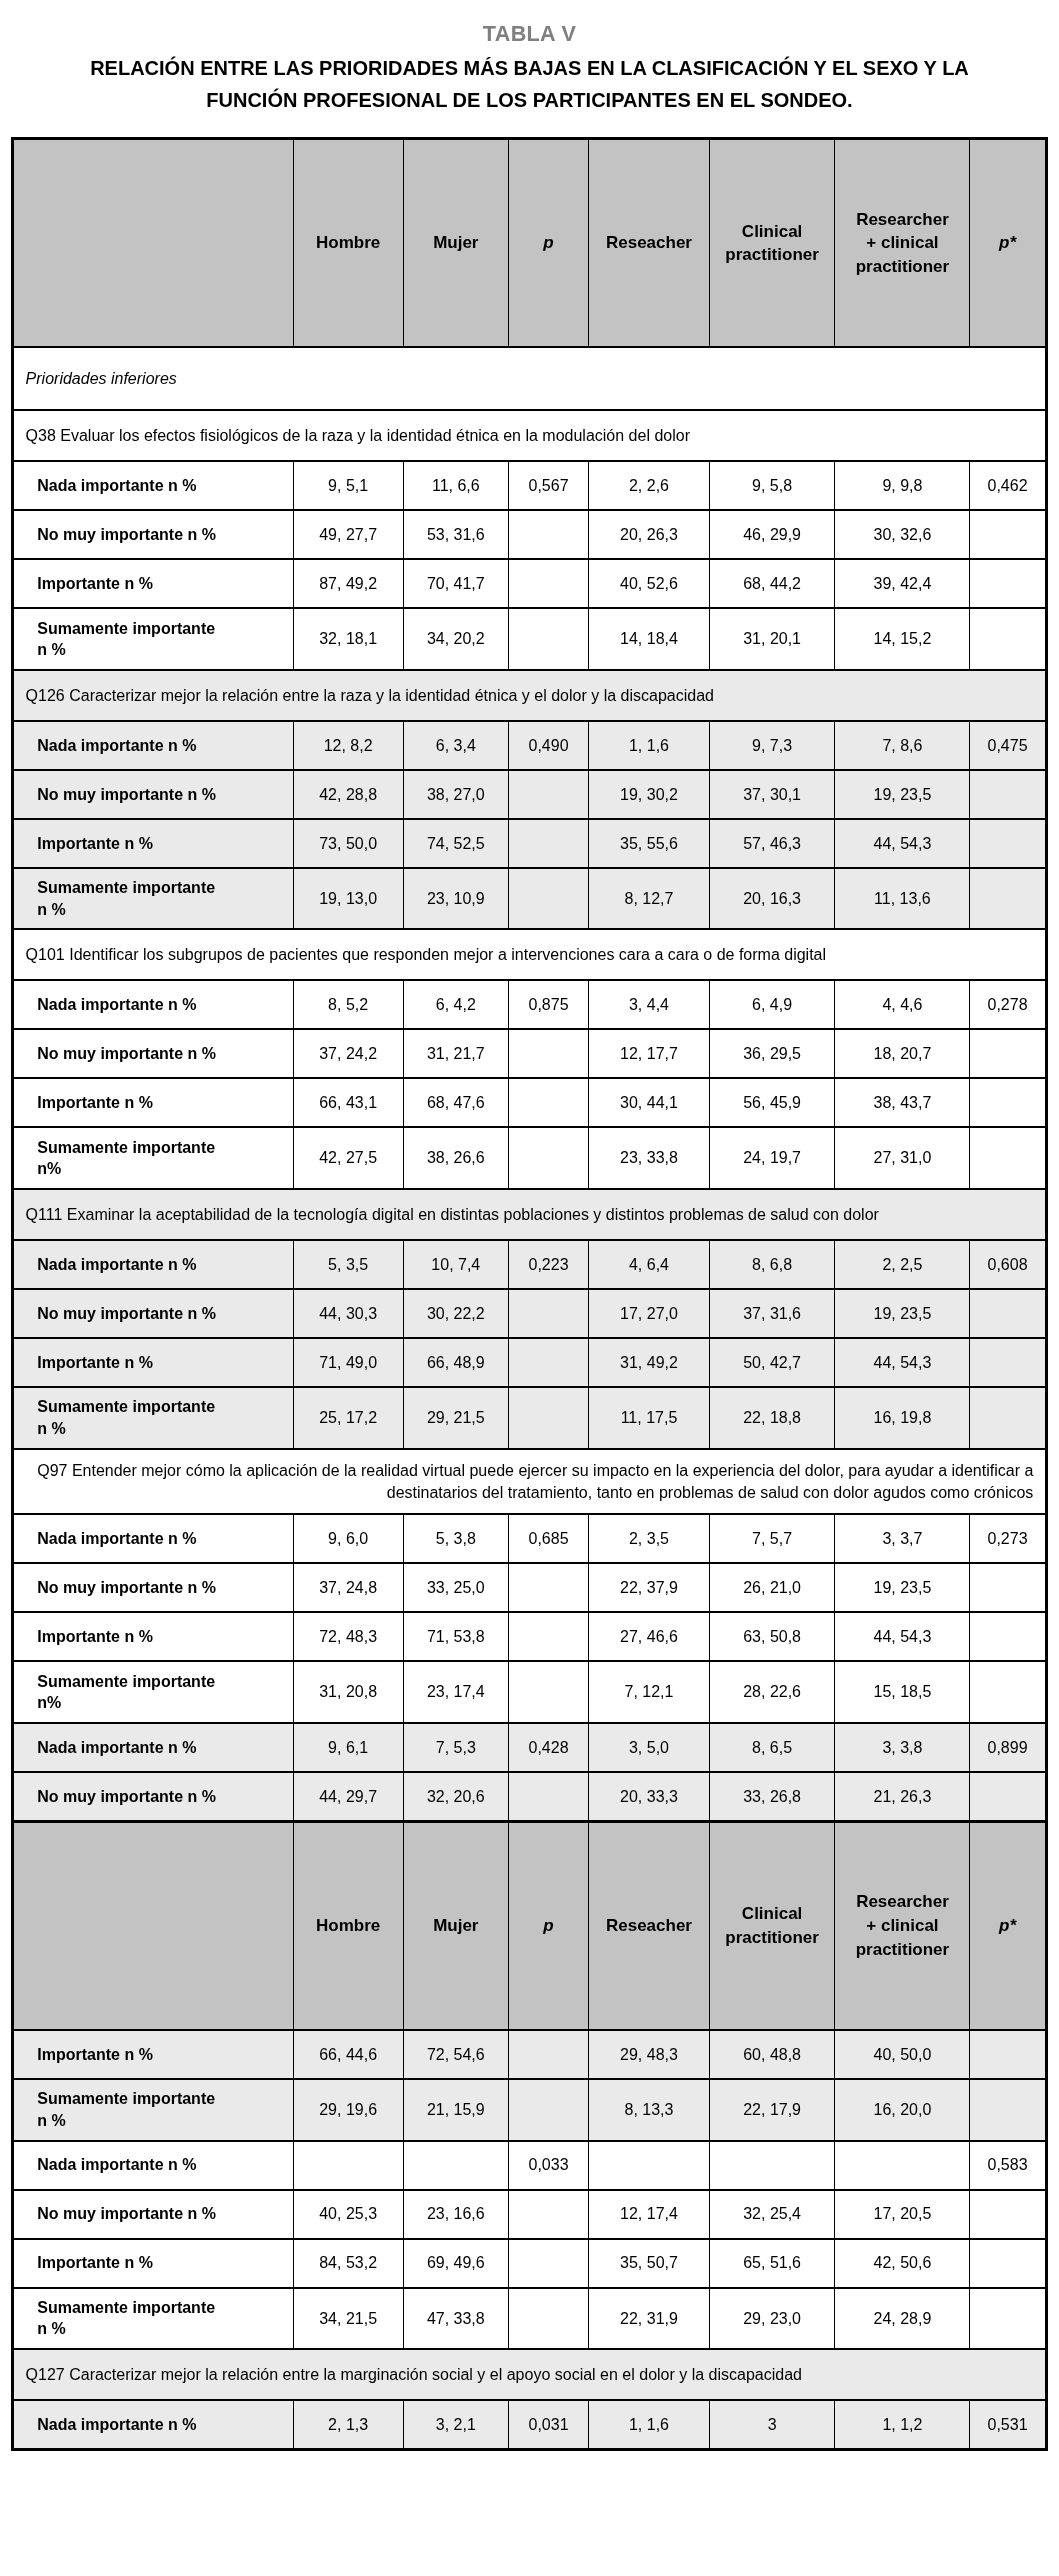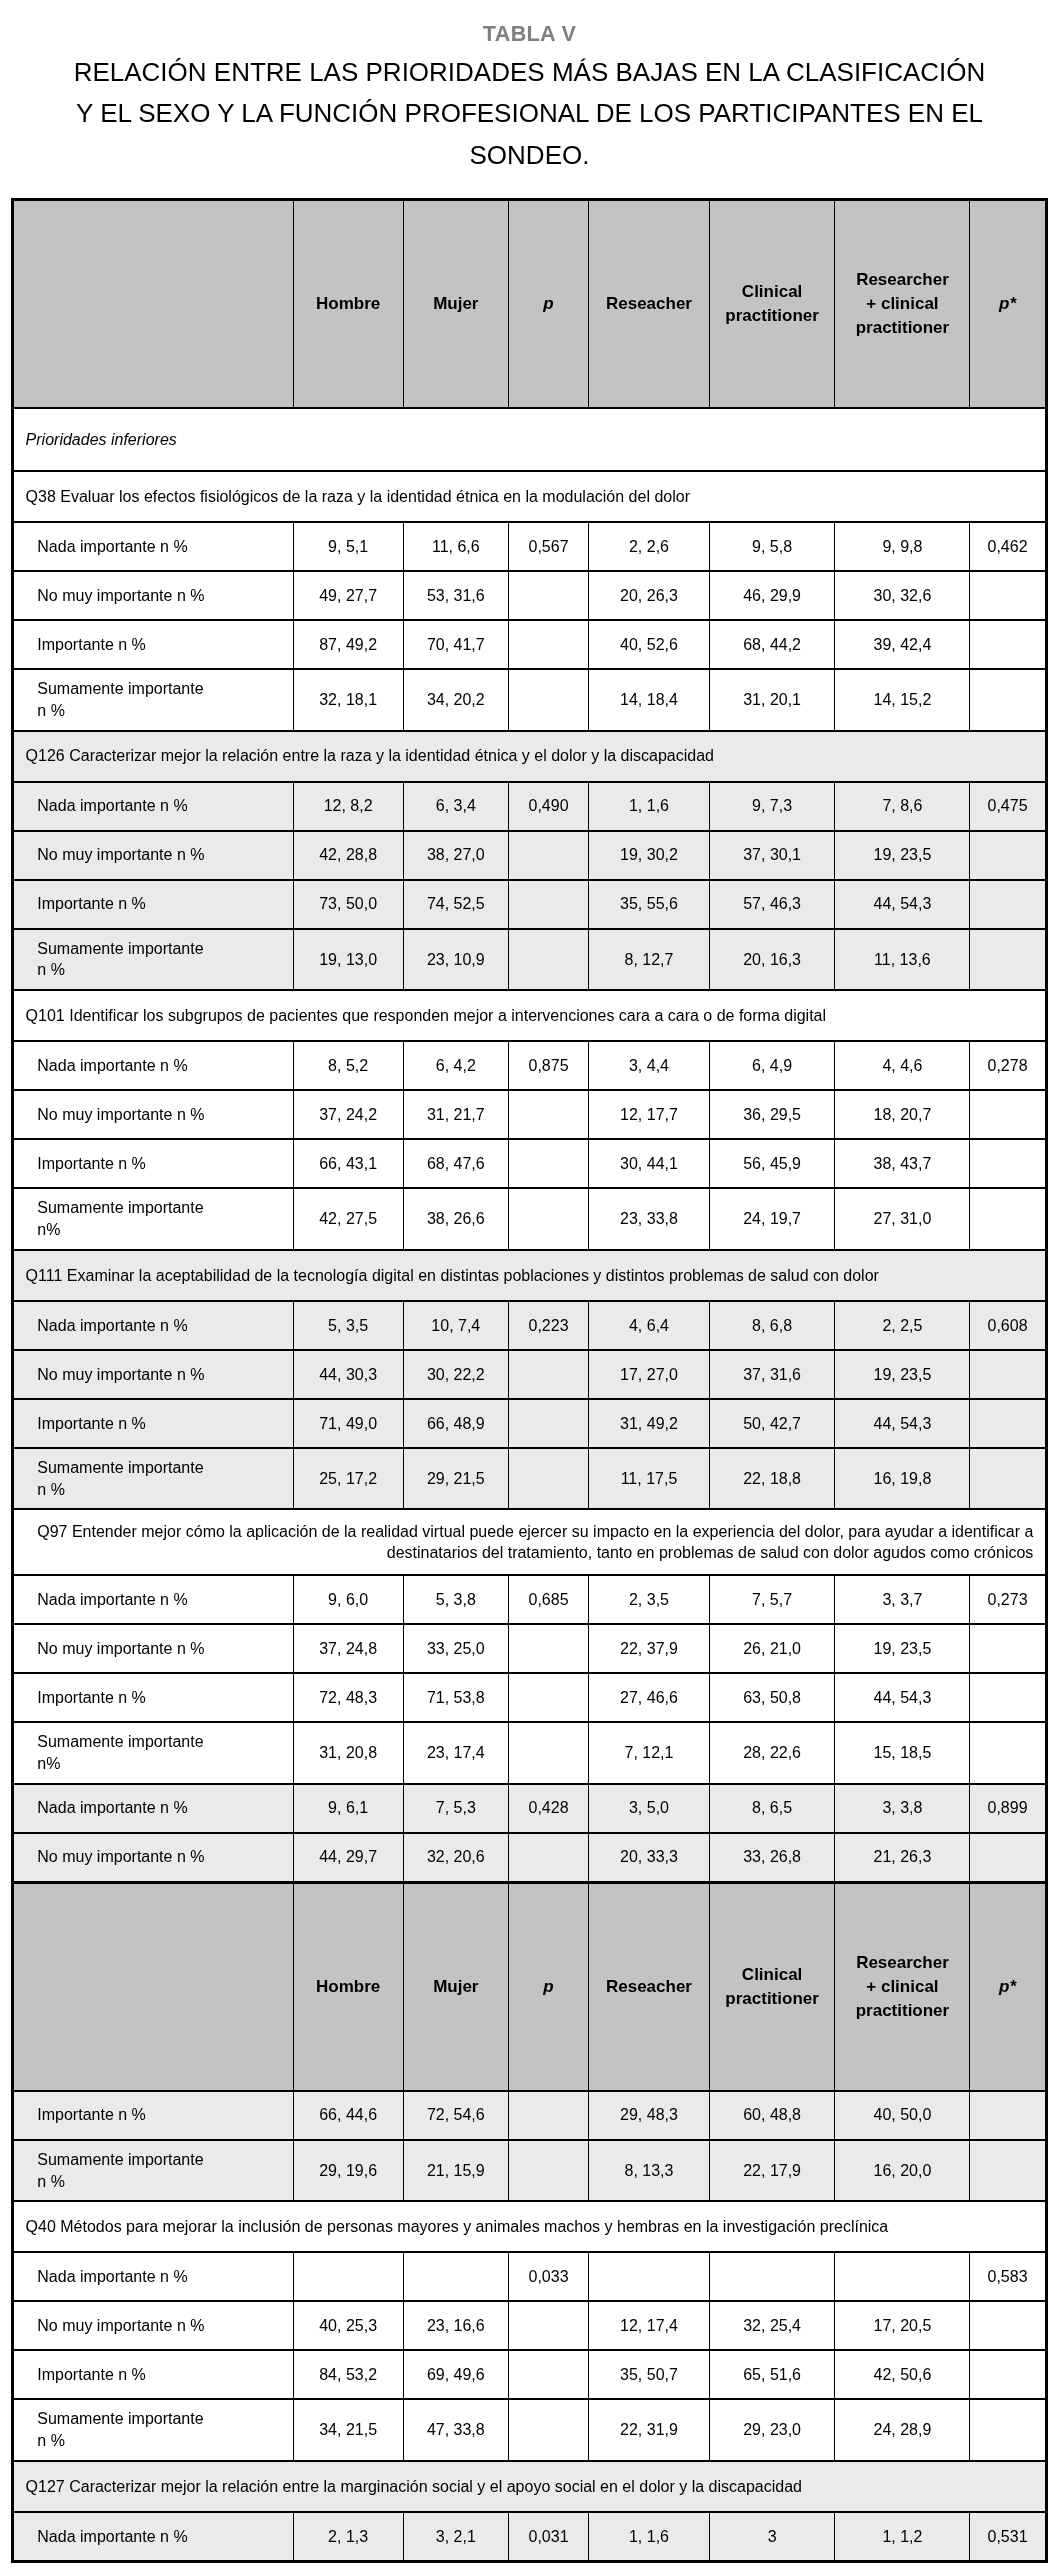--- a/index.html
+++ b/index.html
@@ -18,22 +18,22 @@
   .title {
     text-align: center;
     font-weight: bold;
     color: #7f7f7f;
     font-size: 21.6px;
     letter-spacing: 0.3px;
     margin: 7.2px auto 3.1px auto;
   }
   .subtitle {
     text-align: center;
-    font-weight: 400;
-    font-size: 26px;
+    font-weight: 700;
+    font-size: 20px;
     line-height: 1.6;
     max-width: 917px;
     margin: 5.2px auto 21.6px auto;
   }
   .tabla {
     border: 3.1px solid #000;
     width: 100%;
     box-sizing: border-box;
     background: #ffffff;
   }
@@ -81,20 +81,21 @@
   .intro-row .full {
     font-style: italic;
     min-height: 61px;
   }
   .label-cell {
     justify-content: flex-start;
     text-align: left;
     padding-left: 23px;
     padding-right: 7px;
     white-space: pre-line;
+    font-weight: bold;
   }
   .shaded { background: #eaeaea; }
 </style>
 </head>
 <body>
 
 <div class="page">
   <div class="title">TABLA V</div>
   <div class="subtitle">RELACIÓN ENTRE LAS PRIORIDADES MÁS BAJAS EN LA CLASIFICACIÓN Y EL SEXO Y LA FUNCIÓN PROFESIONAL DE LOS PARTICIPANTES EN EL SONDEO.</div>
   <div class="tabla" id="tabla">
@@ -381,23 +382,20 @@
         <div class="cell label-cell">Sumamente importante
 n %</div>
         <div class="cell num-cell">29, 19,6</div>
         <div class="cell num-cell">21, 15,9</div>
         <div class="cell num-cell"></div>
         <div class="cell num-cell">8, 13,3</div>
         <div class="cell num-cell">22, 17,9</div>
         <div class="cell num-cell">16, 20,0</div>
         <div class="cell num-cell"></div>
       </div>
-      <div class="row question-row">
-        <div class="cell full">Q40 Métodos para mejorar la inclusión de personas mayores y animales machos y hembras en la investigación preclínica</div>
-      </div>
       <div class="row data-row">
         <div class="cell label-cell">Nada importante n %</div>
         <div class="cell num-cell"></div>
         <div class="cell num-cell"></div>
         <div class="cell num-cell">0,033</div>
         <div class="cell num-cell"></div>
         <div class="cell num-cell"></div>
         <div class="cell num-cell"></div>
         <div class="cell num-cell">0,583</div>
       </div>

